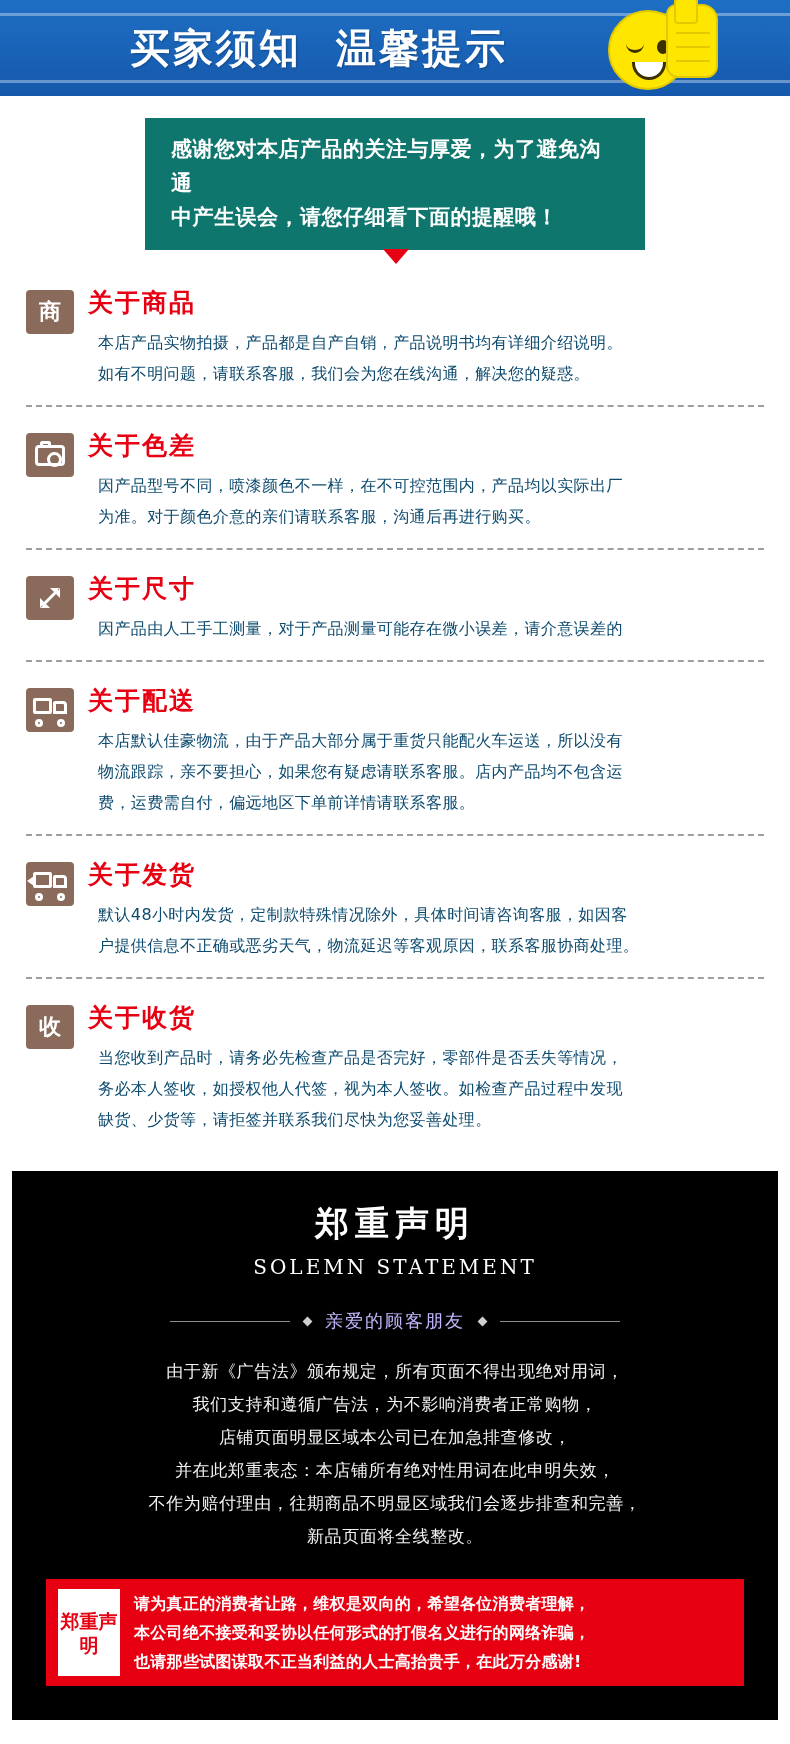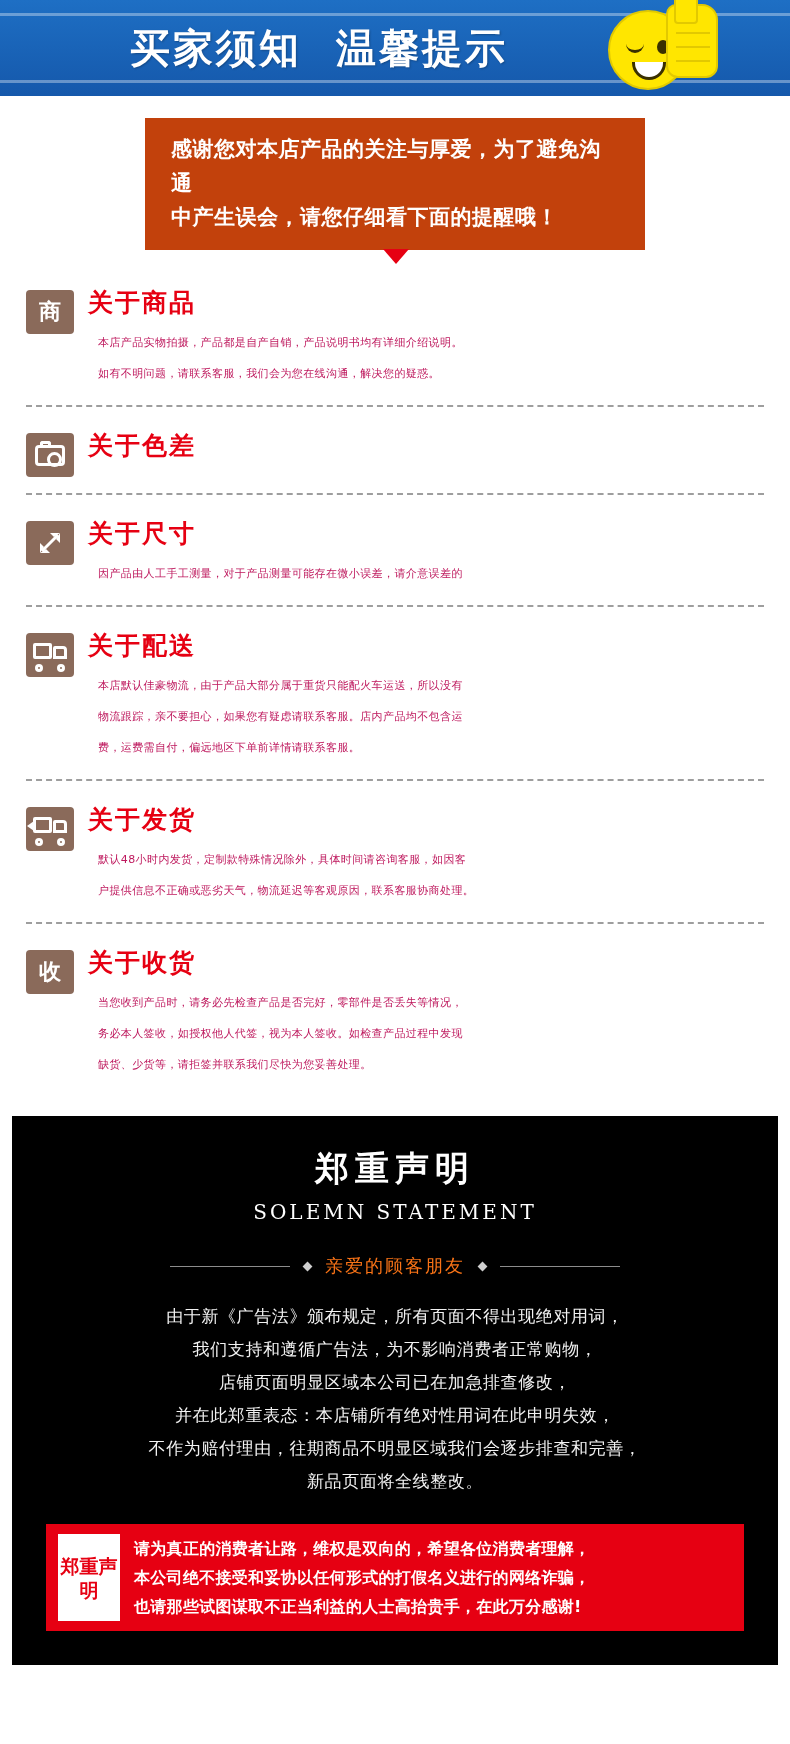--- a/index.html
+++ b/index.html
@@ -123,21 +123,21 @@
   .thumb .hand .l2 { top: 40px; }
   .thumb .hand .l3 { top: 54px; }
 
   
   .notice-wrap {
     padding: 22px 0 6px 0;
     display: flex;
     justify-content: center;
   }
   .notice {
-    background: #c2410c;
+    background: #0f766e;
     color: #ffffff;
     font-size: 21px;
     font-weight: bold;
     line-height: 34px;
     padding: 14px 26px 16px 26px;
     max-width: 500px;
     letter-spacing: .5px;
     position: relative;
   }
   .notice .tail {
@@ -179,22 +179,22 @@
   }
   .sec-body { flex: 1; }
   .sec-title {
     color: #e60012;
     font-size: 25px;
     font-weight: bold;
     letter-spacing: 2px;
     margin: 0 0 8px 0;
   }
   .sec-text {
-    color: #be185d;
-    font-size: 11px;
+    color: #0c4a6e;
+    font-size: 16px;
     line-height: 31px;
     letter-spacing: .4px;
     padding-left: 10px;
   }
   .divider {
     height: 0;
     border-top: 2px dashed #9e9e9e;
     margin: 0 0 18px 0;
   }
 
@@ -290,21 +290,21 @@
     background: #8c8c8c;
   }
   .dear .dia {
     width: 7px; height: 7px;
     background: #cfcfcf;
     transform: rotate(45deg);
   }
   .dear .txt {
     font-size: 18px;
     letter-spacing: 2px;
-    color: #f97316;
+    color: #c4b5fd;
   }
   .solemn-body {
     text-align: center;
     font-size: 17px;
     line-height: 33px;
     letter-spacing: .6px;
     color: #f2f2f2;
   }
   .solemn-body p { margin: 0; }
 
@@ -389,20 +389,24 @@
     </div>
     <div class="divider"></div>
 
     <div class="section">
       <div class="sec-icon ico-camera">
         <div class="top"></div>
         <div class="body"></div>
       </div>
       <div class="sec-body">
         <div class="sec-title">关于色差</div>
+        <div class="sec-text">
+          <div>因产品型号不同，喷漆颜色不一样，在不可控范围内，产品均以实际出厂</div>
+          <div>为准。对于颜色介意的亲们请联系客服，沟通后再进行购买。</div>
+        </div>
       </div>
     </div>
     <div class="divider"></div>
 
     <div class="section">
       <div class="sec-icon ico-arrow">
         <svg width="30" height="30" viewBox="0 0 30 30" aria-hidden="true">
           <path d="M7 23 L23 7" stroke="#ffffff" stroke-width="3" fill="none"></path>
           <path d="M5 25 L5 15 L9 19 Z" fill="#ffffff"></path>
           <path d="M25 5 L25 15 L21 11 Z" fill="#ffffff"></path>

